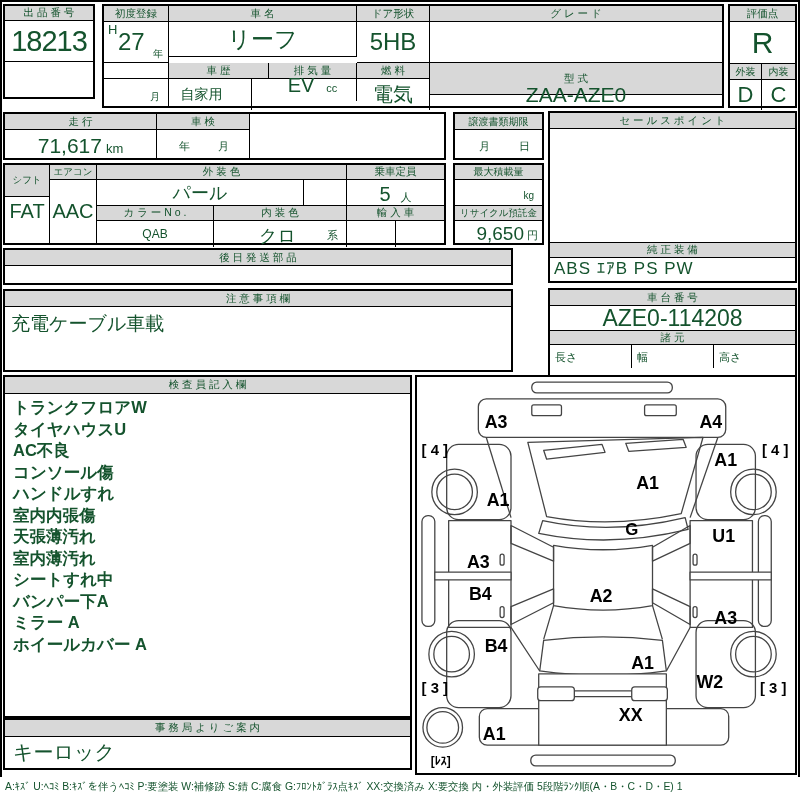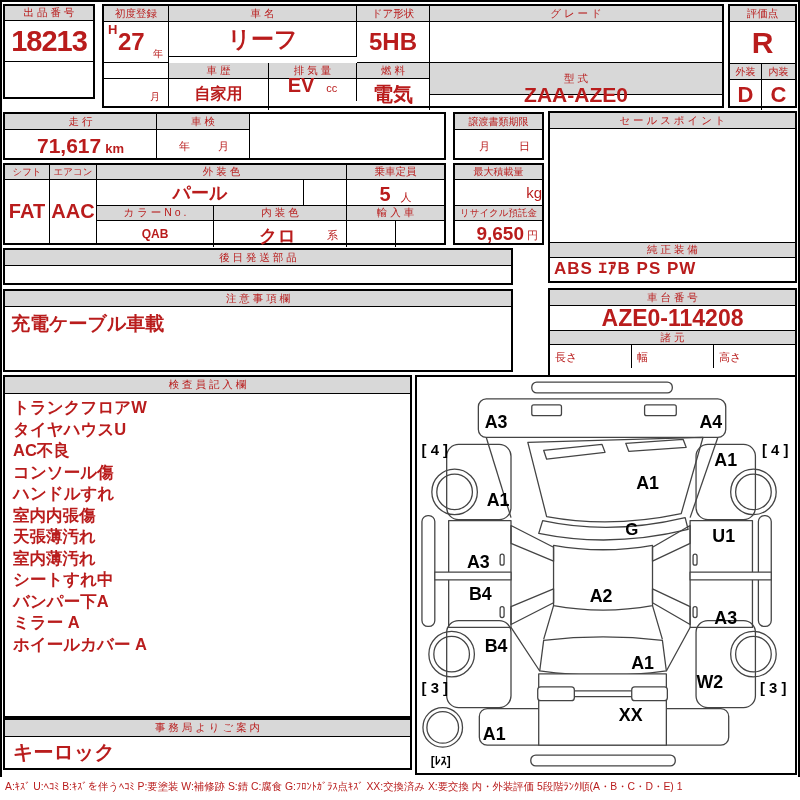--- a/index.html
+++ b/index.html
@@ -1,26 +1,26 @@
 <!DOCTYPE html>
 <html><head>
 <meta charset="utf-8">
 <style>
   html,body{margin:0;padding:0;background:#fff;}
-  .sheet{position:relative;width:800px;height:800px;background:#fff;color:#b91c1c;
+  .sheet{position:relative;width:800px;height:800px;background:#fff;color:#14532d;
          font-family:"Liberation Sans","DejaVu Sans",sans-serif;overflow:hidden;}
   .a{position:absolute;box-sizing:border-box;}
   .b2{border:2px solid #000;background:#fff;}
   .g{background:#d8d8d8;}
   .c{display:flex;align-items:center;justify-content:center;}
   .cb{display:flex;align-items:baseline;justify-content:center;}
   .bb{border-bottom:1px solid #000;}
   .br{border-right:1px solid #000;}
   .hd{font-size:10.5px;white-space:nowrap;overflow:hidden;}
-  .b{font-weight:bold;}
+  .b{font-weight:normal;}
   .frame{border:2px solid #000;border-bottom:none;pointer-events:none;}
   .list-line{font-weight:bold;font-size:16.5px;line-height:21.5px;white-space:nowrap;}
   .legend{font-size:10.4px;white-space:nowrap;}
   svg text{font-family:"Liberation Sans","DejaVu Sans",sans-serif;}
 </style>
 </head>
 <body>
 
 <div class="sheet">
 
@@ -43,21 +43,21 @@
       </div>
       <div class="a bb" style="left:0;top:57px;width:100%;height:16px"></div>
       <div class="a" style="left:0;top:73px;width:100%;height:31px">
         <span class="a" style="right:8px;bottom:6px;font-size:10px">月</span>
       </div>
     </div>
 
     <div class="a g bb br c hd" style="left:65px;top:0;width:188px;height:16px">車 名</div>
     <div class="a bb br c b" style="left:65px;top:16px;width:188px;height:35px;font-size:23px">リーフ</div>
     <div class="a g bb br c hd" style="left:65px;top:57px;width:100px;height:16px">車 歴</div>
-    <div class="a br c b" style="left:65px;top:73px;width:100px;height:31px;font-size:16px">自家用</div>
+    <div class="a br c b" style="left:48px;top:73px;width:100px;height:31px;font-size:14px">自家用</div>
     <div class="a g bb br c hd" style="left:165px;top:57px;width:88px;height:16px">排 気 量</div>
     <div class="a br cb" style="left:165px;top:64px;width:88px;height:31px;padding-top:4px">
       <span class="b" style="font-size:20px">EV</span>
       <span style="font-size:11px;margin-left:12px">cc</span>
     </div>
 
     <div class="a g bb br c hd" style="left:253px;top:0;width:73px;height:16px">ドア形状</div>
     <div class="a bb br c b" style="left:253px;top:16px;width:73px;height:41px;font-size:24px">5HB</div>
     <div class="a g bb br c hd" style="left:253px;top:57px;width:73px;height:16px">燃 料</div>
     <div class="a br c b" style="left:253px;top:73px;width:73px;height:31px;font-size:20px">電気</div>
@@ -92,21 +92,21 @@
   </div>
   <div class="a b2" style="left:453px;top:112px;width:91px;height:48px">
     <div class="a g bb c hd" style="left:0;top:0;width:100%;height:16px;font-size:10px">譲渡書類期限</div>
     <div class="a" style="left:0;top:16px;width:100%;height:28px">
       <span class="a" style="left:24px;bottom:4px;font-size:11px">月</span>
       <span class="a" style="right:12px;bottom:4px;font-size:11px">日</span>
     </div>
   </div>
 
   <div class="a b2" style="left:3px;top:163px;width:443px;height:82px">
-    <div class="a g bb br c hd" style="left:0;top:0;width:45px;height:15px;font-size:9.5px">シフト</div>
+    <div class="a g bb br c hd" style="left:0;top:0;width:45px;height:32px;font-size:9.5px">シフト</div>
     <div class="a br c b" style="left:0;top:15px;width:45px;height:63px;font-size:20px">FAT</div>
     <div class="a g bb br c hd" style="left:45px;top:0;width:47px;height:15px;font-size:9.5px">エアコン</div>
     <div class="a br c b" style="left:45px;top:15px;width:47px;height:63px;font-size:20px">AAC</div>
 
     <div class="a g bb br c hd" style="left:92px;top:0;width:250px;height:15px">外 装 色</div>
     <div class="a g bb c hd" style="left:342px;top:0;width:97px;height:15px">乗車定員</div>
     <div class="a bb br c b" style="left:92px;top:15px;width:207px;height:26px;font-size:18px">パール</div>
     <div class="a bb br" style="left:299px;top:15px;width:43px;height:26px"></div>
     <div class="a bb cb" style="left:342px;top:15px;width:97px;height:26px;padding-top:3px">
       <span class="b" style="font-size:20px">5</span>
@@ -121,21 +121,21 @@
       <span class="a b" style="left:45px;top:3px;font-size:18px">クロ</span>
       <span class="a" style="right:8px;bottom:4px;font-size:11px">系</span>
     </div>
     <div class="a br c" style="left:342px;top:56px;width:49px;height:26px;font-size:12px"></div>
     <div class="a" style="left:391px;top:56px;width:48px;height:26px"></div>
   </div>
   <div class="a b2" style="left:453px;top:163px;width:91px;height:82px">
     <div class="a g bb c hd" style="left:0;top:0;width:100%;height:15px;font-size:10px">最大積載量</div>
     <div class="a bb" style="left:0;top:15px;width:100%;height:26px">
       <span class="a" style="left:8px;top:5px;font-size:13px"></span>
-      <span class="a" style="right:0;bottom:4px;font-size:15px">kg</span>
+      <span class="a" style="right:8px;bottom:4px;font-size:10px">kg</span>
     </div>
     <div class="a g bb c hd" style="left:0;top:41px;width:100%;height:15px;font-size:9.5px">リサイクル預託金</div>
     <div class="a" style="left:0;top:56px;width:100%;height:26px">
       <span class="a b" style="right:18px;top:2px;font-size:19px">9,650</span>
       <span class="a" style="right:4px;bottom:4px;font-size:11px">円</span>
     </div>
   </div>
 
   <div class="a b2" style="left:3px;top:248px;width:510px;height:37px">
     <div class="a g bb c hd" style="left:0;top:0;width:100%;height:16px">後 日 発 送 部 品</div>

